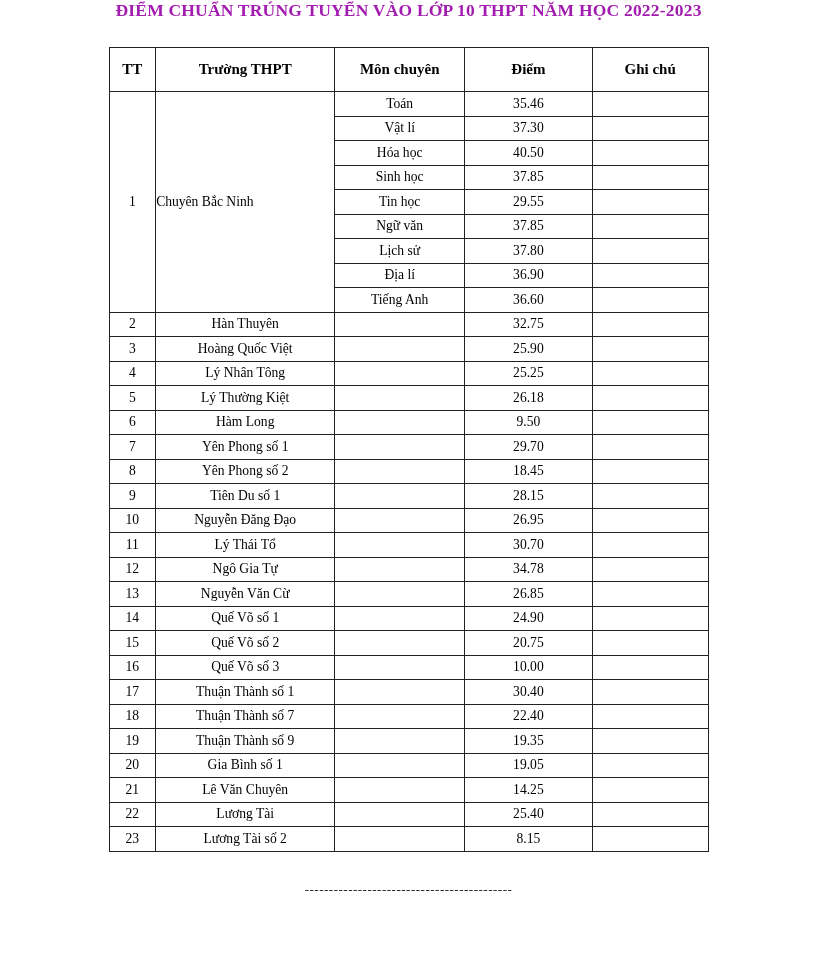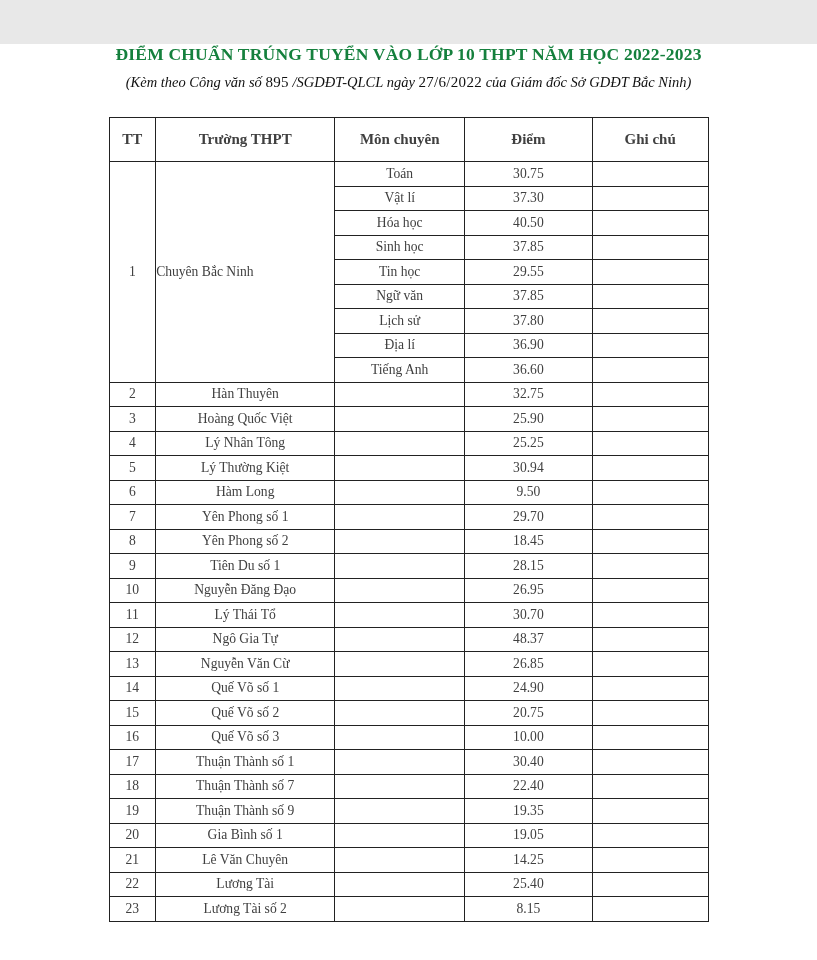--- a/index.html
+++ b/index.html
@@ -19,22 +19,21 @@
     height: 960px;
     background: #ffffff;
     box-sizing: border-box;
     padding: 0;
   }
   .doc-title {
     text-align: center;
     font-weight: bold;
     font-size: 17.5px;
     letter-spacing: 0.2px;
-    color: #15803d;
-    margin-top: 44px;
+    color: #a21caf;
     font-family: "Liberation Serif", serif;
   }
   .doc-subtitle {
     text-align: center;
     font-style: italic;
     font-size: 14.5px;
     color: #111;
     margin-top: 9px;
     font-family: "Liberation Serif", serif;
   }
@@ -46,21 +45,21 @@
   }
   .table-wrap {
     margin-top: 26px;
     display: flex;
     justify-content: center;
   }
   table.scores {
     border-collapse: collapse;
     width: 600px;
     font-size: 13.6px;
-    color: #404040;
+    color: #000000;
   }
   table.scores th,
   table.scores td {
     border: 1px solid #222;
     padding: 0;
     height: 23.5px;
     vertical-align: middle;
   }
   table.scores thead th {
     height: 43px;
@@ -100,45 +99,38 @@
     font-family: "Liberation Serif", serif;
   }
 </style>
 </head>
 <body>
 
 <div class="page">
 
   <div class="doc-title">ĐIỂM CHUẨN TRÚNG TUYỂN VÀO LỚP 10 THPT NĂM HỌC 2022-2023</div>
 
-  <div class="doc-subtitle">
-    <span>(Kèm theo Công văn số</span>
-    <span class="hand">895</span>
-    <span>/SGDĐT-QLCL ngày</span>
-    <span class="hand">27/6/2022</span>
-    <span>của Giám đốc Sở GDĐT Bắc Ninh)</span>
-  </div>
 
   <div class="table-wrap">
     <table class="scores">
       <thead>
         <tr>
           <th class="col-tt">TT</th>
           <th class="col-school">Trường THPT</th>
           <th class="col-subject">Môn chuyên</th>
           <th class="col-score">Điểm</th>
           <th class="col-note">Ghi chú</th>
         </tr>
       </thead>
       <tbody id="table-body">
           <tr>
             <td class="tt-merged" rowspan="9">1</td>
             <td class="school-merged" rowspan="9">Chuyên Bắc Ninh</td>
             <td class="subject">Toán</td>
-            <td class="score">30.75</td>
+            <td class="score">35.46</td>
             <td class="note"></td>
           </tr>
           <tr>
             <td class="subject">Vật lí</td>
             <td class="score">37.30</td>
             <td class="note"></td>
           </tr>
           <tr>
             <td class="subject">Hóa học</td>
             <td class="score">40.50</td>
@@ -192,21 +184,21 @@
             <td class="tt">4</td>
             <td class="school">Lý Nhân Tông</td>
             <td class="subject"></td>
             <td class="score">25.25</td>
             <td class="note"></td>
           </tr>
           <tr>
             <td class="tt">5</td>
             <td class="school">Lý Thường Kiệt</td>
             <td class="subject"></td>
-            <td class="score">30.94</td>
+            <td class="score">26.18</td>
             <td class="note"></td>
           </tr>
           <tr>
             <td class="tt">6</td>
             <td class="school">Hàm Long</td>
             <td class="subject"></td>
             <td class="score">9.50</td>
             <td class="note"></td>
           </tr>
           <tr>
@@ -241,21 +233,21 @@
             <td class="tt">11</td>
             <td class="school">Lý Thái Tổ</td>
             <td class="subject"></td>
             <td class="score">30.70</td>
             <td class="note"></td>
           </tr>
           <tr>
             <td class="tt">12</td>
             <td class="school">Ngô Gia Tự</td>
             <td class="subject"></td>
-            <td class="score">48.37</td>
+            <td class="score">34.78</td>
             <td class="note"></td>
           </tr>
           <tr>
             <td class="tt">13</td>
             <td class="school">Nguyễn Văn Cừ</td>
             <td class="subject"></td>
             <td class="score">26.85</td>
             <td class="note"></td>
           </tr>
           <tr>

